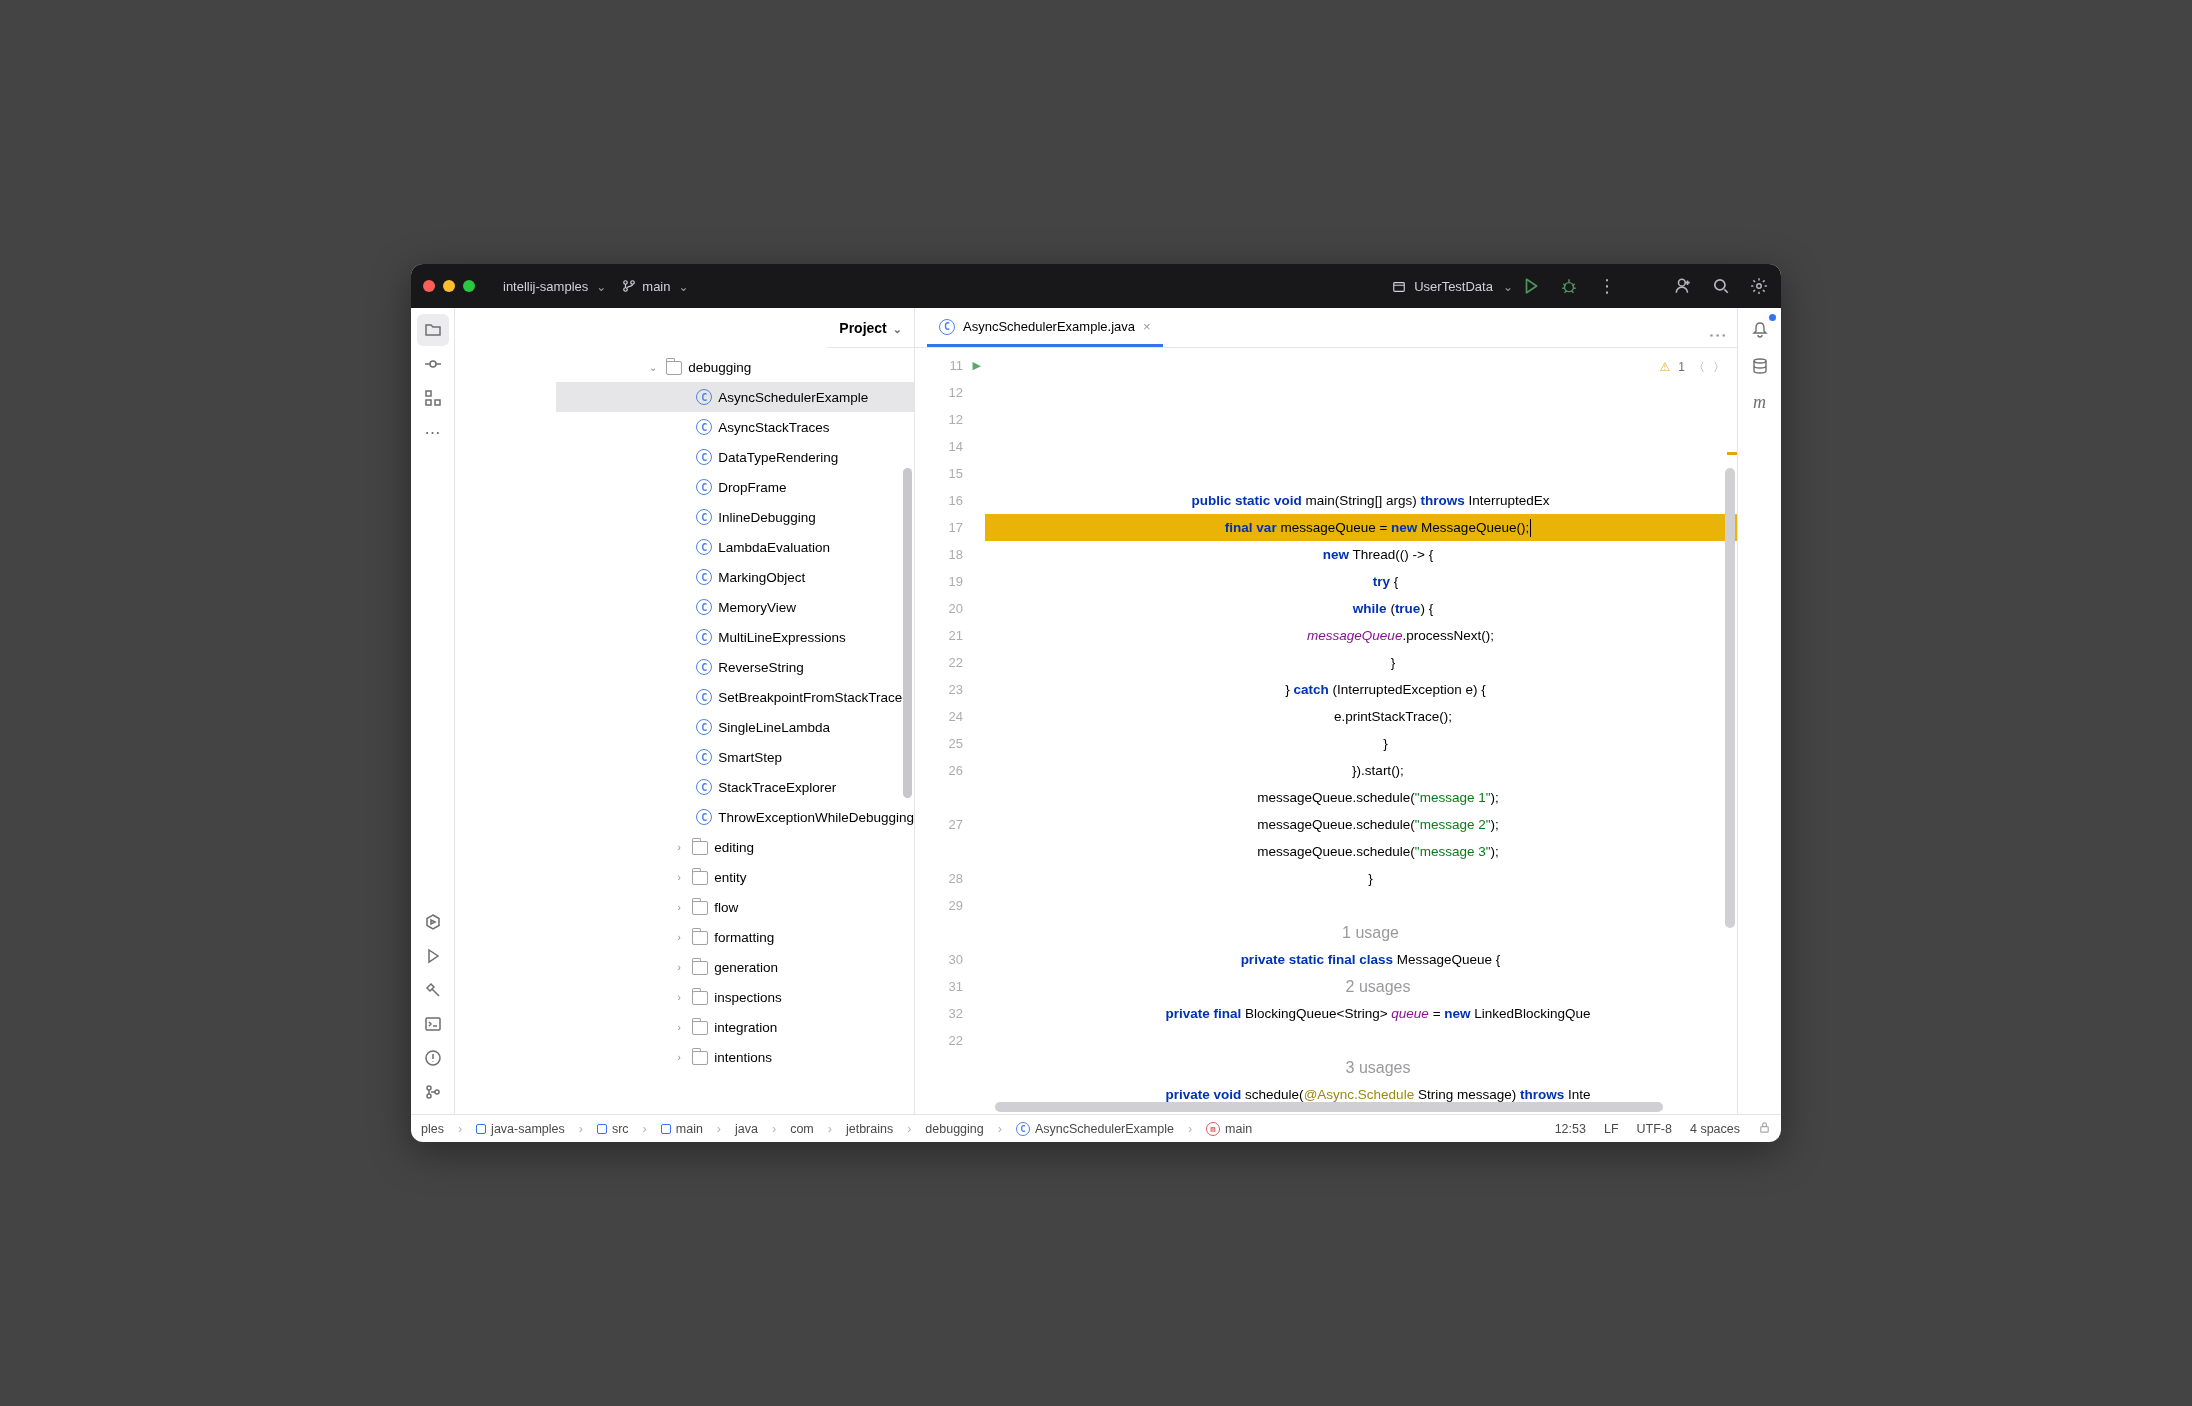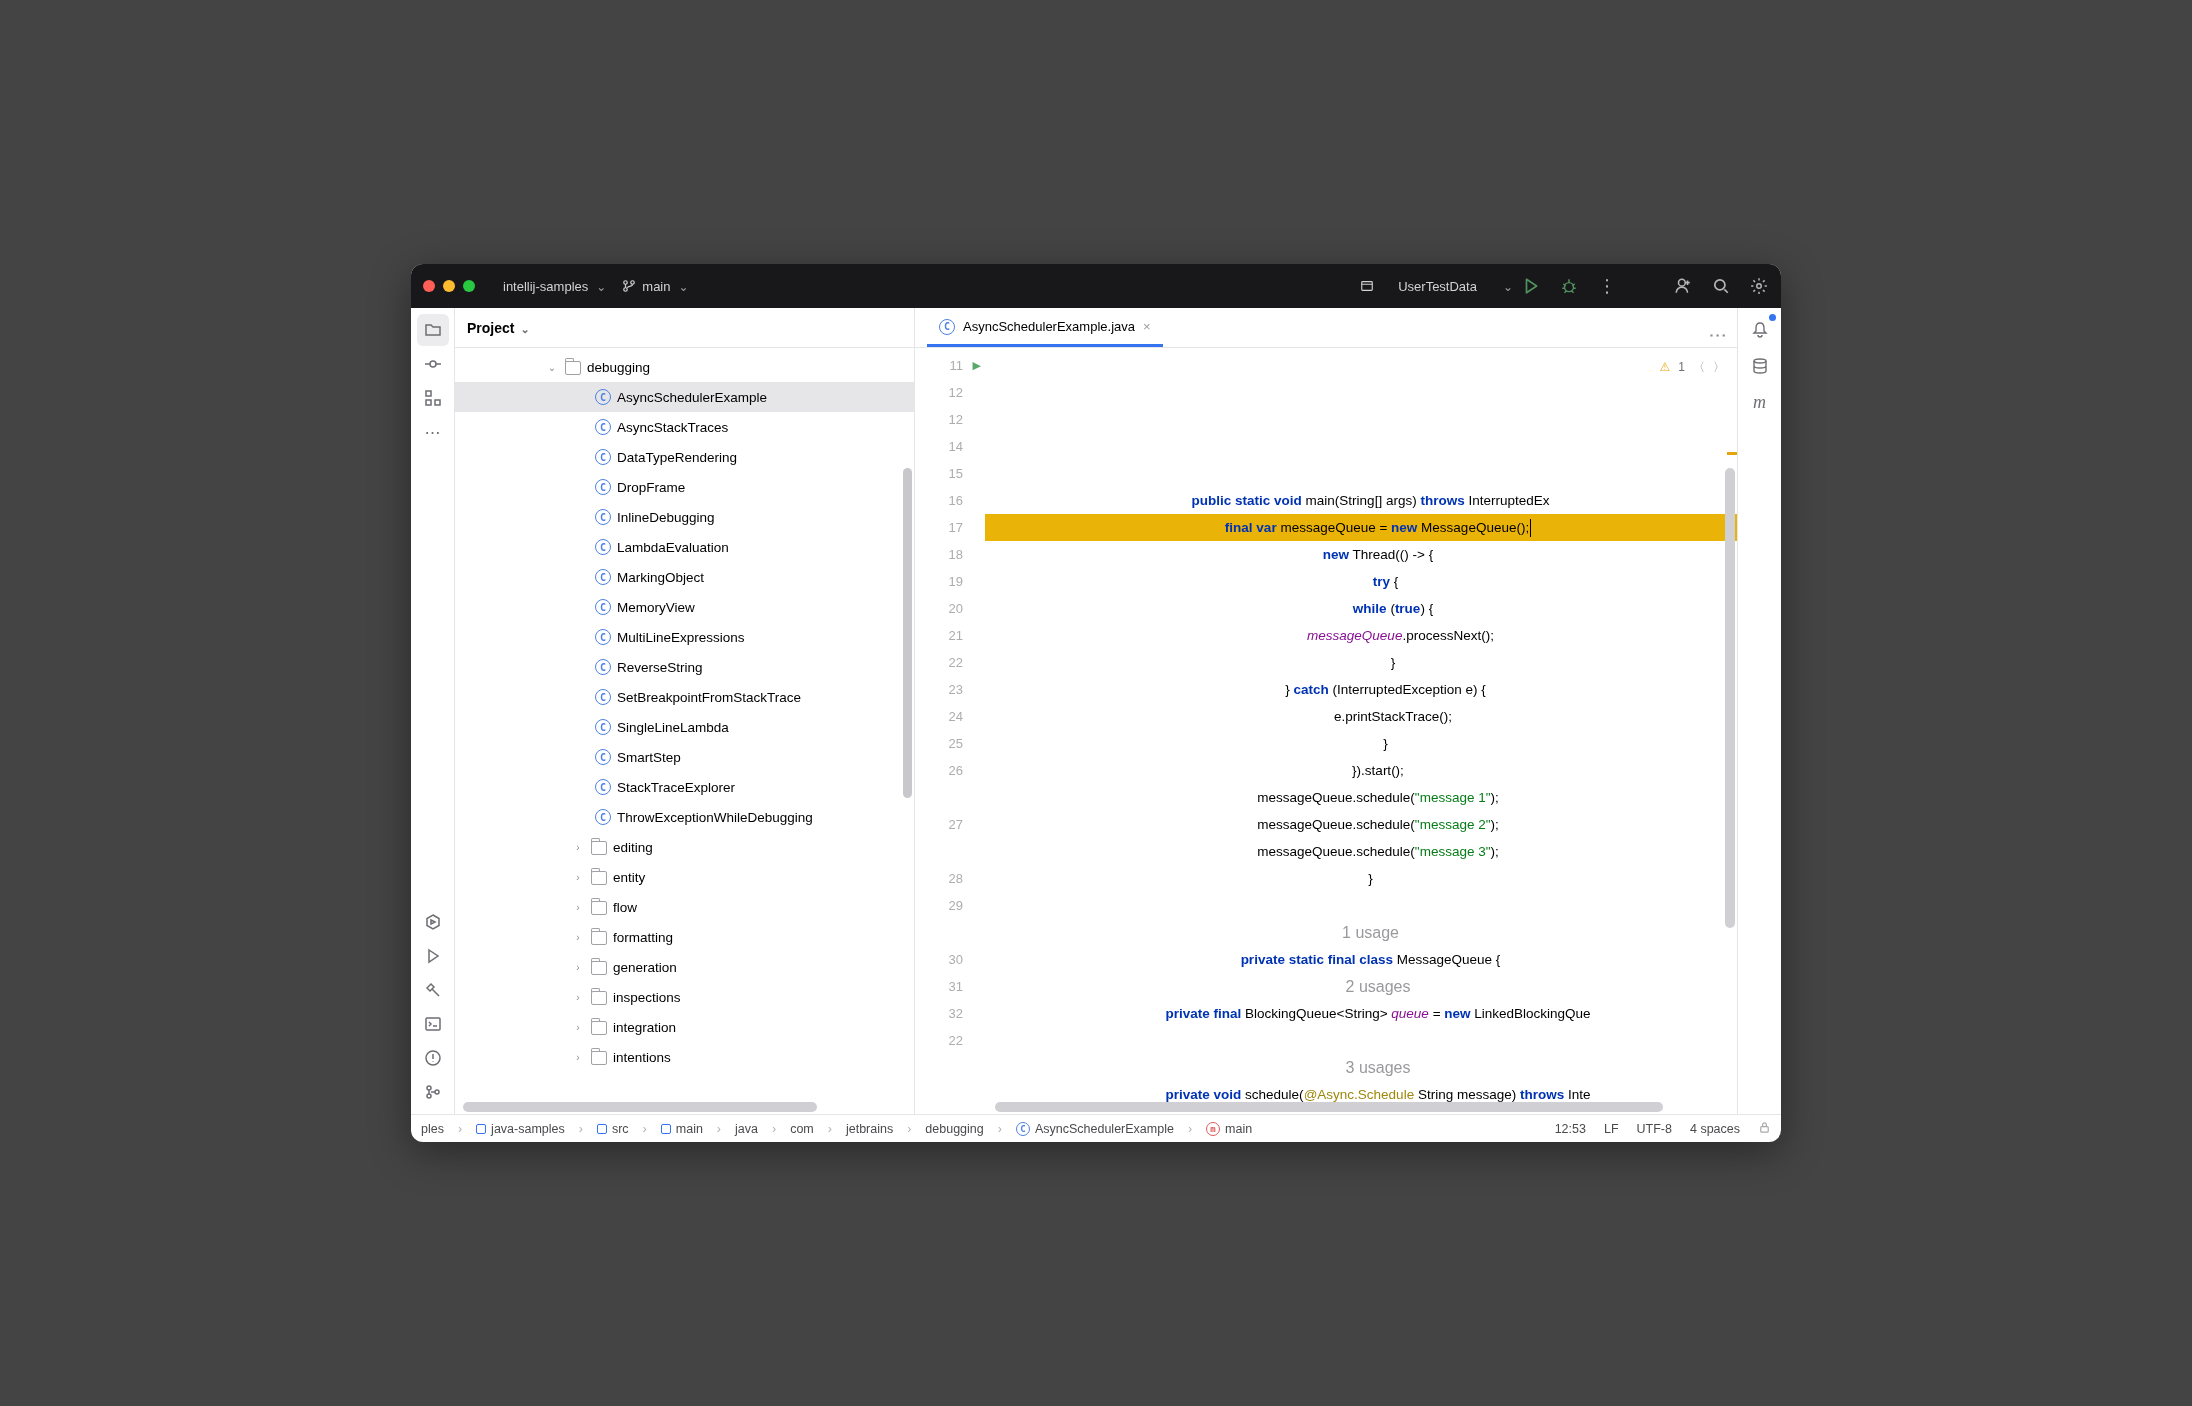--- a/index.html
+++ b/index.html
@@ -11,37 +11,37 @@
     --run-green:#59a869; --bug-green:#59a869; --warn:#e5a50a;
   }
   * { box-sizing:border-box; font-family:-apple-system,Segoe UI,Helvetica,Arial,sans-serif;}
   body {margin:0;background:#444;display:flex;align-items:center;justify-content:center;height:100vh;}
   .window {width:1370px;height:878px;background:#fff;border-radius:12px;overflow:hidden;display:flex;flex-direction:column;box-shadow:0 10px 40px rgba(0,0,0,.4);}
   
   .titlebar{height:44px;background:var(--toolbar-bg);display:flex;align-items:center;padding:0 12px;color:var(--toolbar-text);font-size:13px;flex-shrink:0;}
   .traffic{display:flex;gap:8px;margin-right:20px;}
   .light{width:12px;height:12px;border-radius:50%;}
   .red{background:#ff5f57;} .yellow{background:#febc2e;} .green{background:#28c840;}
-  .tb-segment{display:flex;align-items:center;gap:24px;padding:0 8px;}
+  .tb-segment{display:flex;align-items:flex-end;gap:8px;padding:0 8px;}
   .tb-proj,.tb-branch{display:flex;align-items:center;gap:6px;cursor:pointer;}
   .chev::after{content:"⌄";font-size:12px;opacity:.7;margin-left:2px;}
   .spacer{flex:1;}
   .tb-icons{display:flex;align-items:center;gap:18px;}
   .tb-icon{width:20px;height:20px;display:flex;align-items:center;justify-content:center;cursor:pointer;opacity:.85;}
   .tb-icon svg{width:18px;height:18px;}
   
   .body{flex:1;display:flex;min-height:0;}
   
   .toolstrip{width:44px;background:#fff;border-right:1px solid var(--border);display:flex;flex-direction:column;align-items:center;padding:6px 0;gap:2px;}
   .toolstrip .tool{width:32px;height:32px;display:flex;align-items:center;justify-content:center;border-radius:6px;cursor:pointer;}
   .toolstrip .tool.active{background:#ececee;}
   .toolstrip .tool svg{width:18px;height:18px;stroke:#6e6e73;fill:none;stroke-width:1.5;}
   .toolstrip-spacer{flex:1;}
   
-  .project{width:460px;border-right:1px solid var(--border);display:flex;flex-direction:column;min-height:0;}
+  .project{width:460px;border-right:1px solid var(--border);display:flex;flex-direction:column;min-height:0;align-items:flex-end;}
   .project-header{height:40px;display:flex;align-items:center;padding:0 12px;font-weight:600;font-size:14px;border-bottom:1px solid var(--border);gap:6px;}
   .project-header .chev2::after{content:"⌄";font-size:11px;color:#6e6e73;}
   .tree{flex:1;overflow:auto;font-size:13.5px;position:relative;padding-top:4px;}
   .node{height:30px;display:flex;align-items:center;gap:6px;cursor:pointer;white-space:nowrap;position:relative;}
   .node.selected{background:#e6e6e8;}
   .twisty{width:14px;display:flex;justify-content:center;color:#8e8e93;font-size:10px;}
   .icon-c{width:16px;height:16px;border:1.5px solid var(--class-icon);color:var(--class-icon);border-radius:50%;display:flex;align-items:center;justify-content:center;font-size:10px;font-weight:600;font-family:monospace;}
   .icon-f{width:16px;height:14px;border:1.3px solid #a0a0a5;border-radius:2px;position:relative;top:1px;}
   .icon-f::before{content:"";position:absolute;top:-4px;left:-1.3px;width:7px;height:3px;border:1.3px solid #a0a0a5;border-bottom:0;border-radius:2px 2px 0 0;}
   .tree-scrollbar{position:absolute;right:2px;width:9px;background:#c8c8cc;border-radius:5px;}

